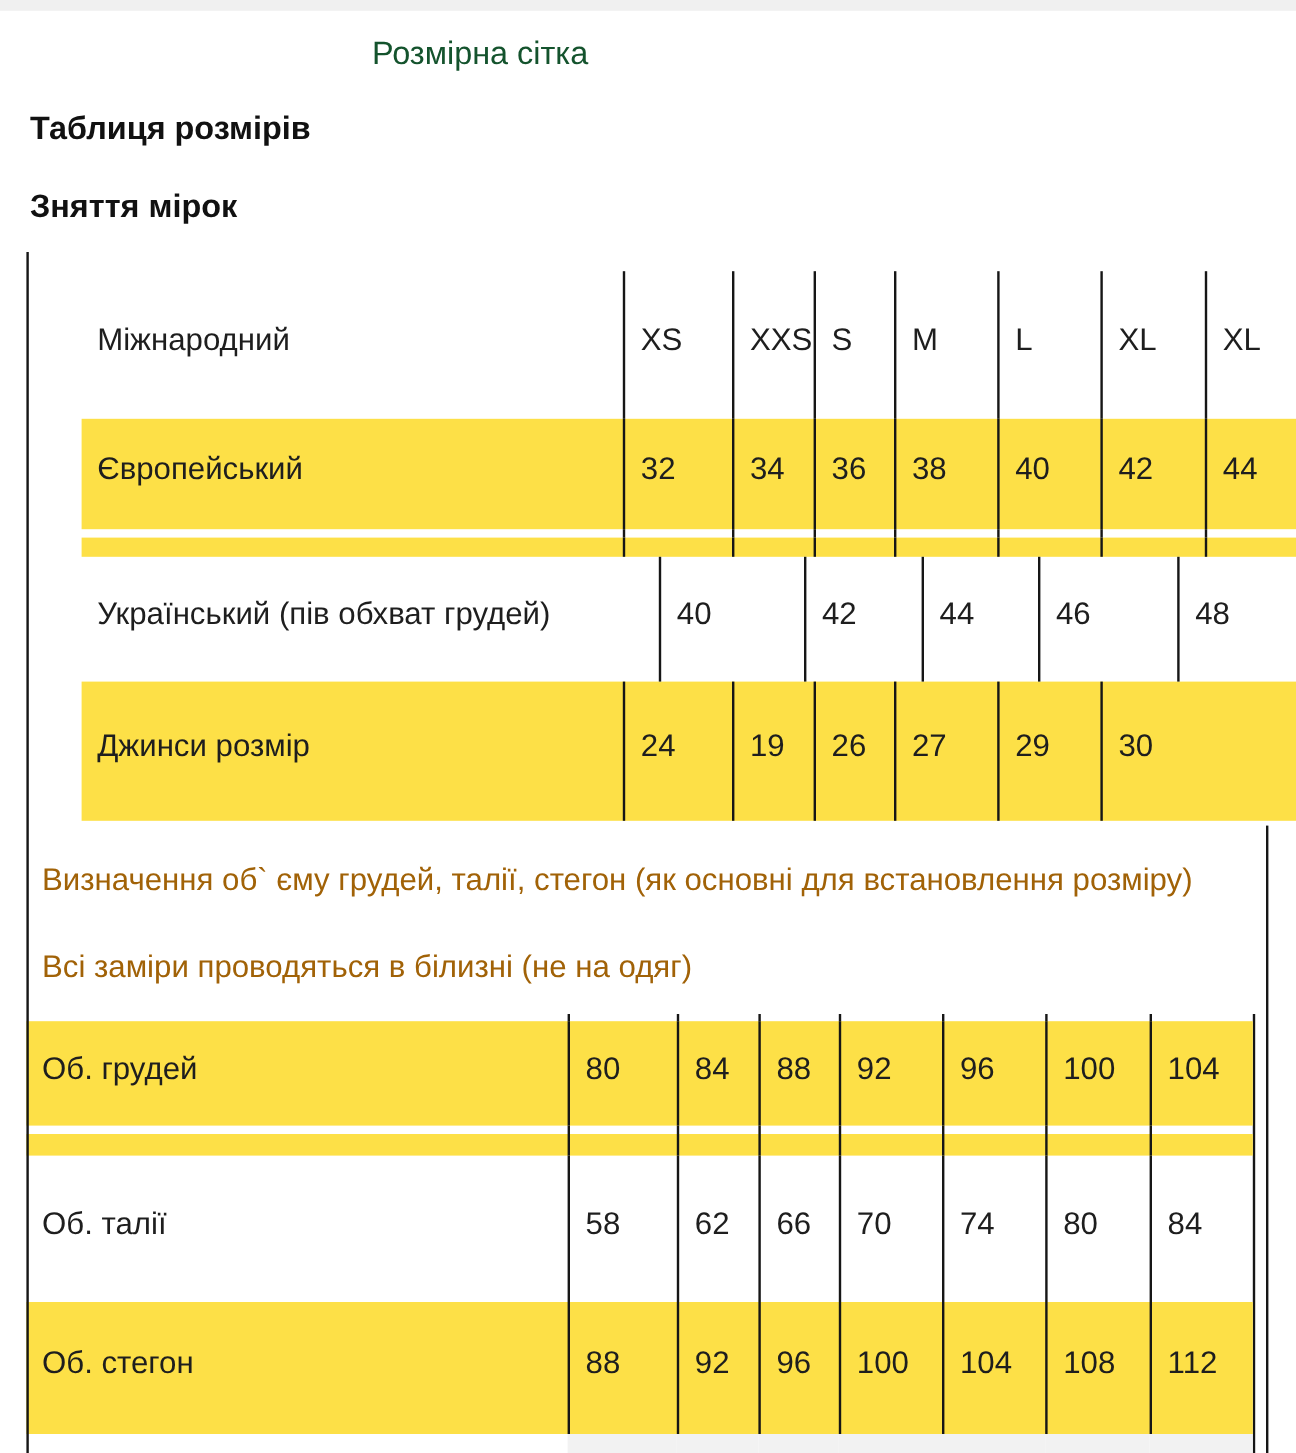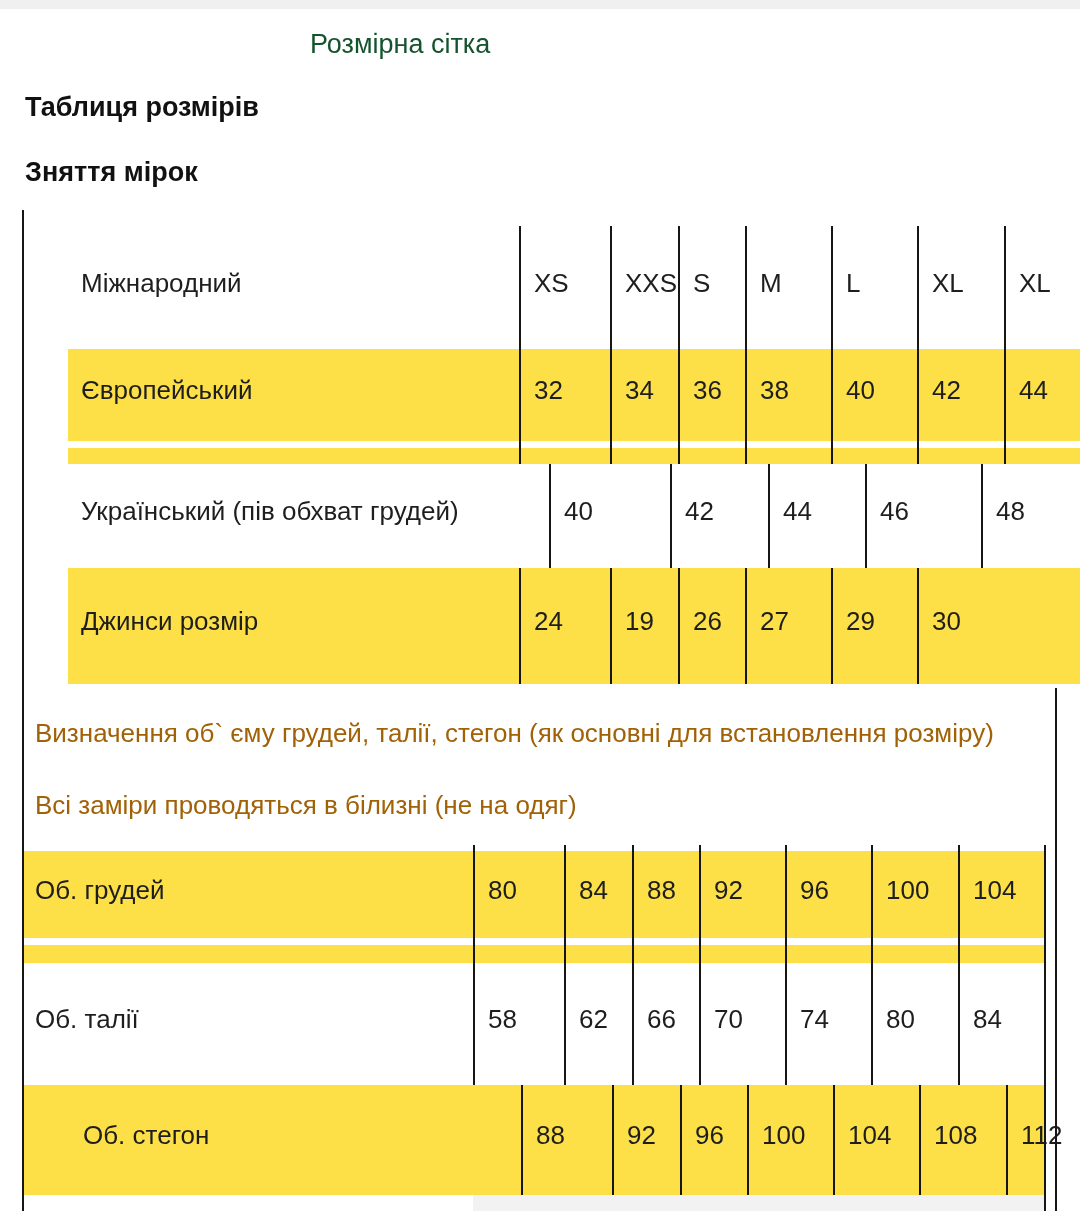--- a/index.html
+++ b/index.html
@@ -162,21 +162,21 @@
         <div class="row" style="height: 122px;">
           <div class="cell">Об. талії</div>
           <div class="cell vline">58</div>
           <div class="cell vline">62</div>
           <div class="cell vline">66</div>
           <div class="cell vline">70</div>
           <div class="cell vline">74</div>
           <div class="cell vline">80</div>
           <div class="cell vline">84</div>
         </div>
-        <div class="row gray" style="height: 110px; padding-left: 48px;">
+        <div class="row gray" style="height: 110px;">
           <div class="cell">Об. стегон</div>
           <div class="cell vline">88</div>
           <div class="cell vline">92</div>
           <div class="cell vline">96</div>
           <div class="cell vline">100</div>
           <div class="cell vline">104</div>
           <div class="cell vline">108</div>
           <div class="cell vline">112</div>
         </div>
         <div class="row" style="height: 16px;">

